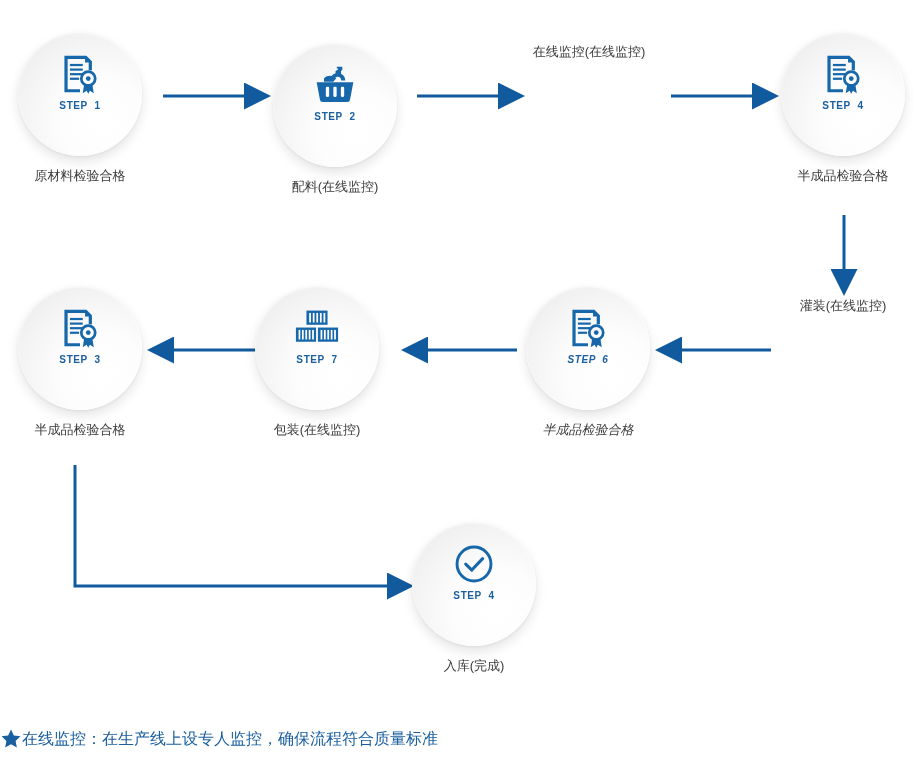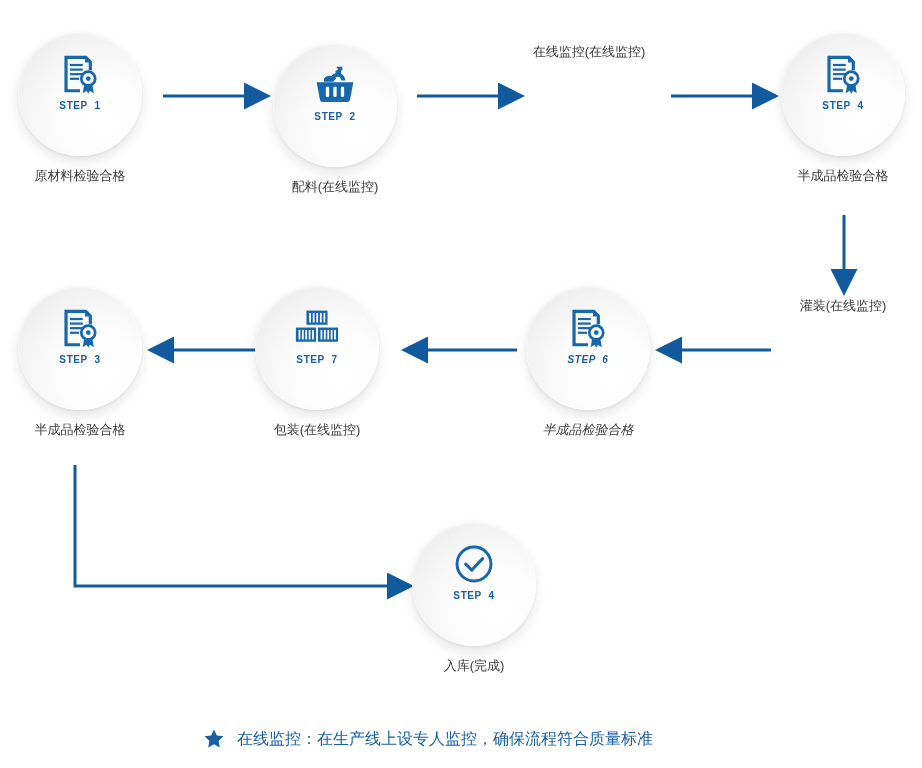--- a/index.html
+++ b/index.html
@@ -77,22 +77,20 @@
   }
 
   
   .footer-note {
     position: absolute;
     left: 0;
     top: 728px;
     width: 856px;
     display: flex;
     align-items: center;
-    justify-content: center;
-    gap: 12px;
   }
   .footer-star { width: 22px; height: 22px; line-height: 0; }
   .footer-star svg { display: block; width: 100%; height: 100%; }
   .footer-text {
     font-size: 16px;
     color: #1a5fa0;
     white-space: nowrap;
   }
 </style>
 </head>

